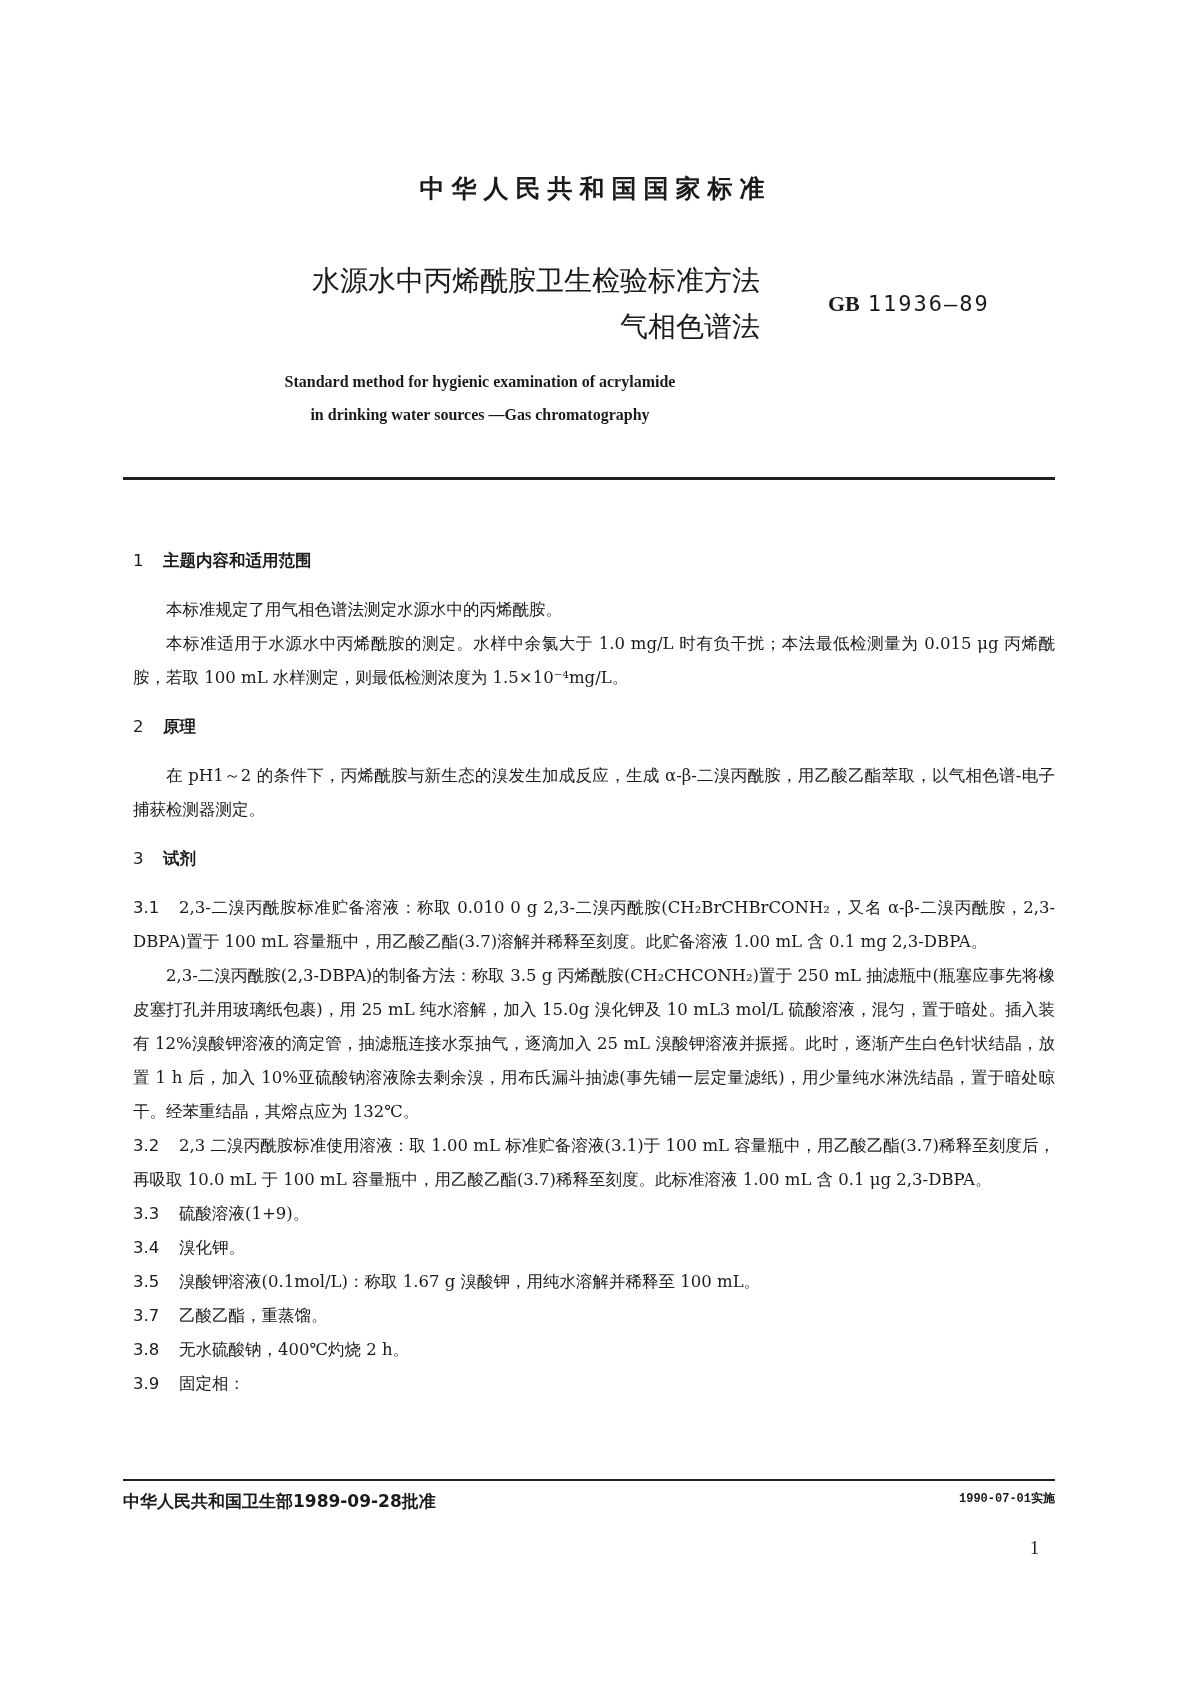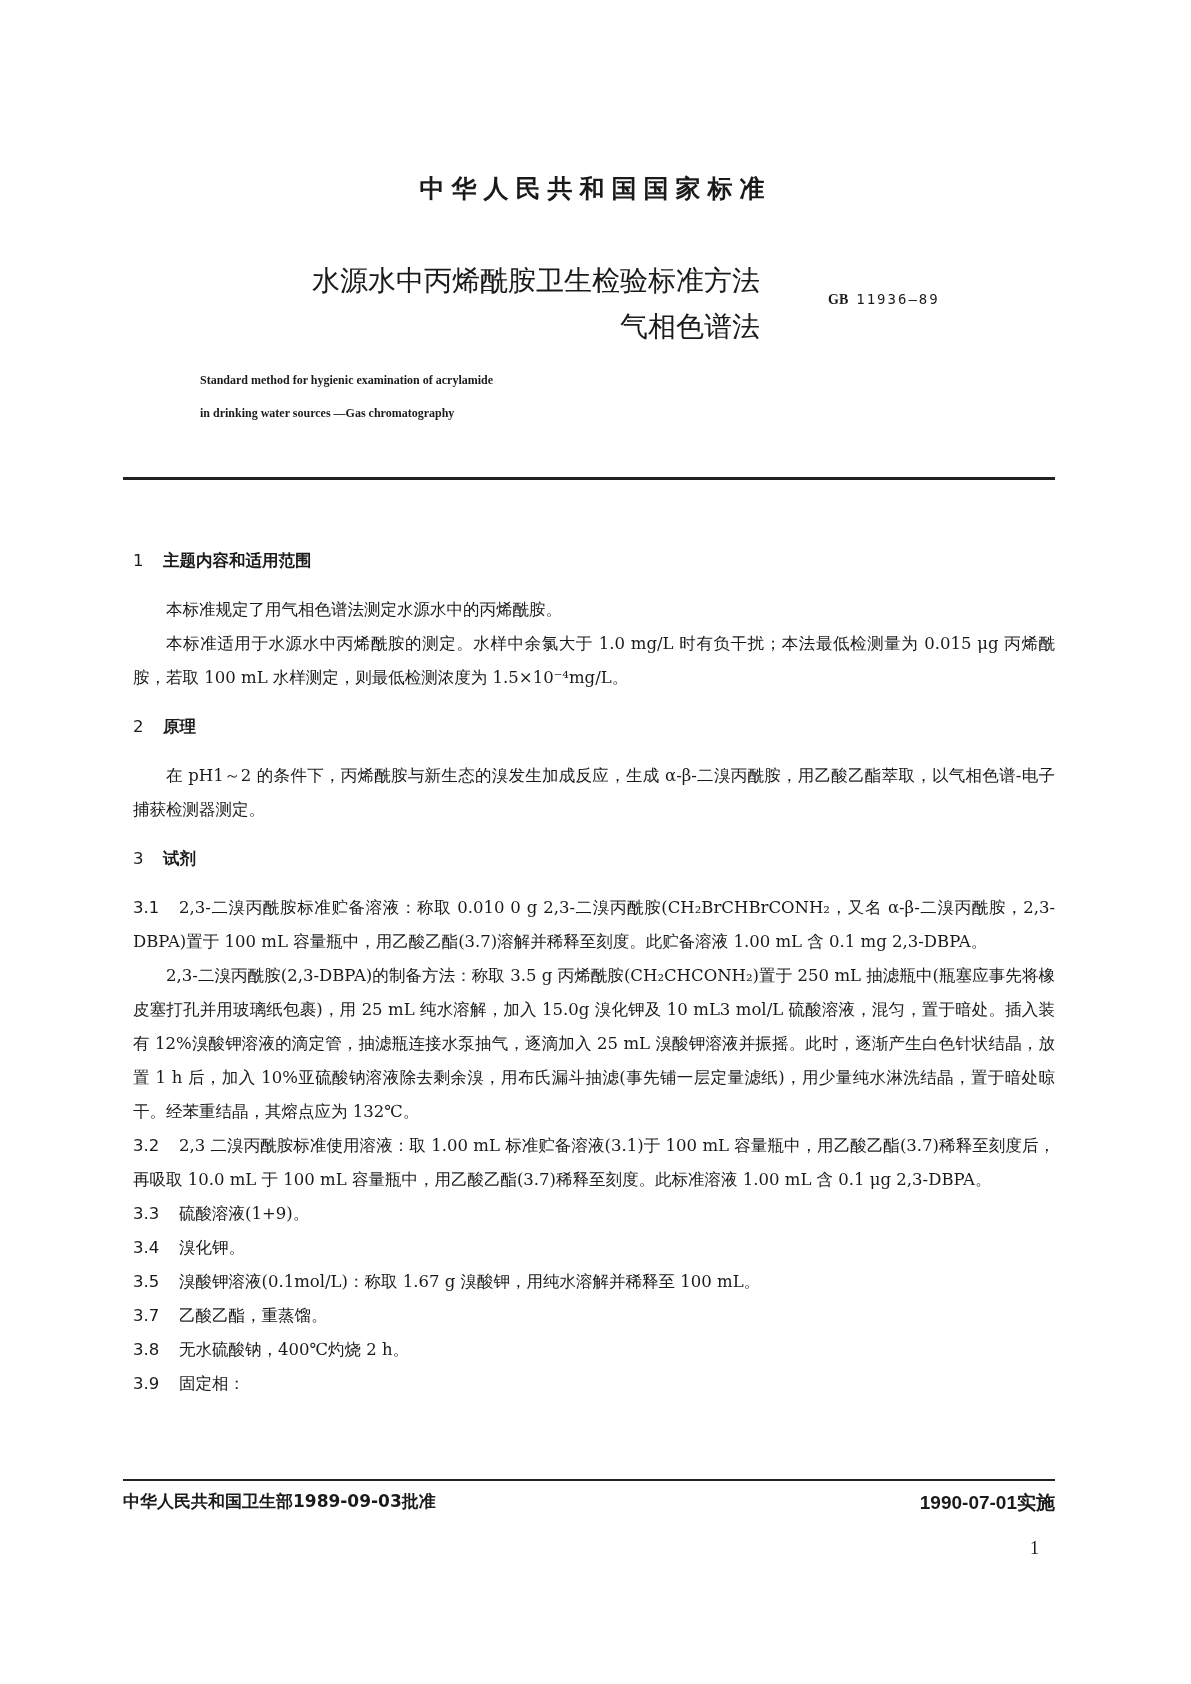--- a/index.html
+++ b/index.html
@@ -15,29 +15,29 @@
       font-weight: bold; font-size: 25px; letter-spacing: 7px;
     }
     .title-cn {
       left: 200px; width: 560px; text-align: right;
       font-family: "DejaVu Sans", "Liberation Sans", sans-serif;
       font-size: 28px; font-weight: normal;
     }
     .title-line1 { top: 262px; }
     .title-line2 { top: 308px; }
     .gb-code {
-      left: 828px; top: 291px; font-size: 14px;
+      left: 828px; top: 291px; font-size: 22px;
       font-family: "DejaVu Sans Mono", "Liberation Mono", monospace;
       letter-spacing: 2px;
     }
     .gb-code .gb { font-family: "Liberation Serif", serif; font-weight: bold; letter-spacing: 0; margin-right: 8px; }
     .title-en {
-      left: 200px; width: 560px; 
+      left: 200px; width: 560px; text-align: center;
       font-family: "Liberation Serif", "DejaVu Serif", serif;
-      font-weight: bold; font-size: 12px;
+      font-weight: bold; font-size: 16px;
     }
     .en1 { top: 373px; }
     .en2 { top: 406px; }
     .rule-top { left: 123px; top: 477px; width: 932px; height: 3px; background: #222; }
     .rule-bottom { left: 123px; top: 1479px; width: 932px; height: 2px; background: #222; }
 
     .content {
       left: 133px; width: 922px; top: 520px;
       font-size: 16.5px; line-height: 34px; margin-top: 24px;
     }
@@ -52,22 +52,22 @@
     .gap-before-heading { margin-top: 15px !important; }
     .clause-num { display: inline-block; width: 46px; font-family: "DejaVu Sans", sans-serif; }
 
     .footer-left {
       left: 123px; top: 1490px;
       font-family: "DejaVu Sans", "Liberation Sans", sans-serif;
       font-weight: bold; font-size: 17px;
     }
     .footer-right {
       right: 136px; top: 1490px;
-      font-family: Liberation Sans, sans-serif;
-      font-weight: bold; font-size: 19px;
+      font-family: Liberation Mono, monospace;
+      font-weight: bold; font-size: 12px;
     }
     .page-num { left: 1030px; top: 1538px; font-size: 18px; font-family: "Liberation Serif", serif; }
   </style>
 </head>
 <body>
 
 <div class="abs national-std">中华人民共和国国家标准</div>
 
 <div class="abs title-cn title-line1">水源水中丙烯酰胺卫生检验标准方法</div>
 <div class="abs title-cn title-line2">气相色谱法</div>
@@ -119,15 +119,15 @@
   <p>
     <span class="clause-num">3.8</span><span>无水硫酸钠，400℃灼烧 2 h。</span>
   </p>
   <p>
     <span class="clause-num">3.9</span><span>固定相：</span>
   </p>
 </div>
 
 <div class="abs rule-bottom"></div>
 
-<div class="abs footer-left">中华人民共和国卫生部1989-09-03批准</div>
+<div class="abs footer-left">中华人民共和国卫生部1989-09-28批准</div>
 <div class="abs footer-right">1990-07-01实施</div>
 <div class="abs page-num">1</div>
 
 </body></html>

